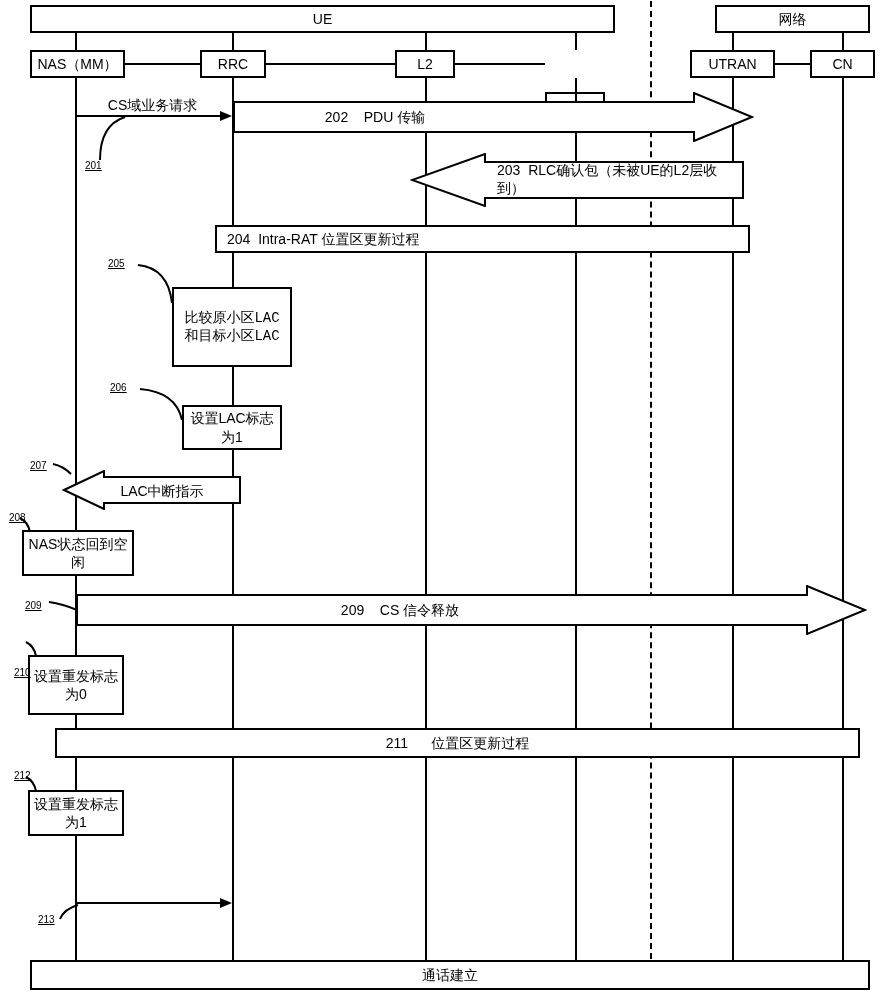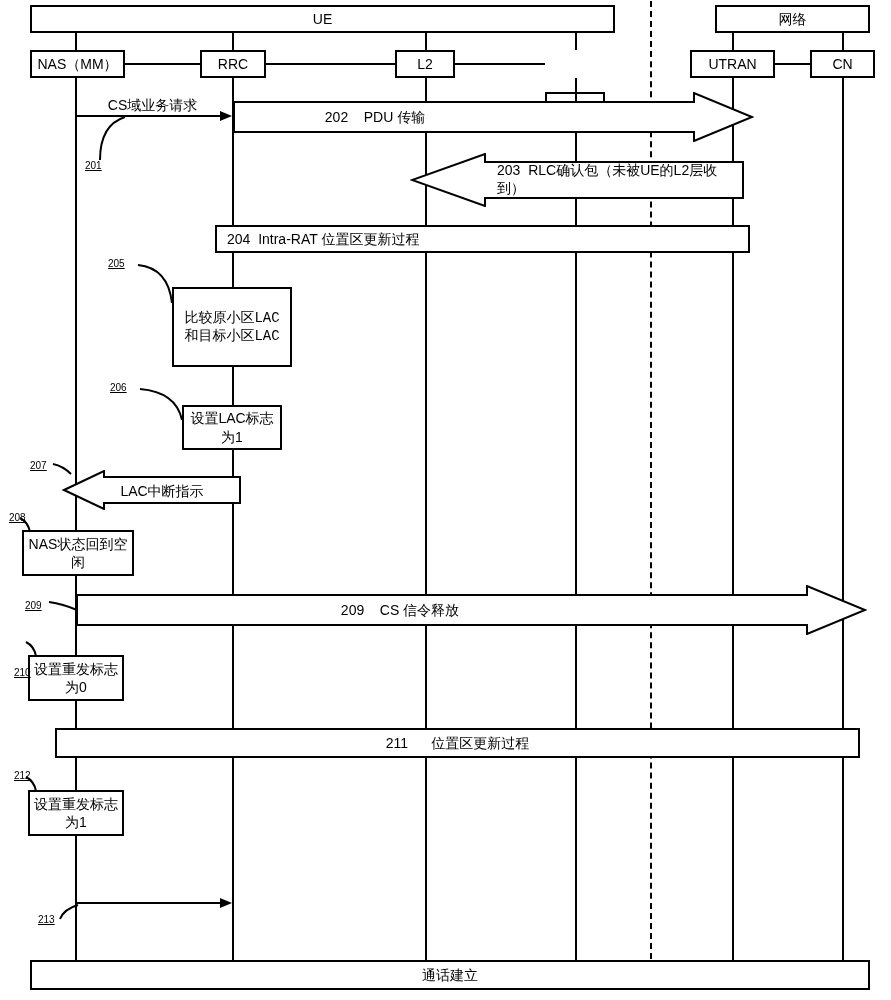--- a/index.html
+++ b/index.html
@@ -109,21 +109,21 @@
 
   <svg style="position:absolute; left:77px; top:585px;" width="790" height="50">
     <polygon points="0,10 730,10 730,1 788,25 730,49 730,40 0,40" fill="#fff" stroke="#000" stroke-width="2"></polygon>
   </svg>
   <div class="label" style="left:290px; top:601px; width:220px;"><span>209</span>&nbsp;&nbsp;&nbsp;&nbsp;<span>CS 信令释放</span></div>
   <div class="ref-num" style="left:25px; top:600px;">209</div>
   <svg class="curve" style="left:47px; top:600px;" width="32" height="14">
       <path d="M2 2 Q16 4 30 10" stroke="#000" stroke-width="2" fill="none"></path>
     </svg>
 
-  <div class="box" style="left:28px; top:655px; width:96px; height:46px;">设置重发标志为0</div>
+  <div class="box" style="left:28px; top:655px; width:96px; height:60px;">设置重发标志为0</div>
   <div class="ref-num" style="left:14px; top:635px;margin-top:32px;">210</div>
   <svg class="curve" style="left:24px; top:640px;" width="14" height="18">
       <path d="M2 2 Q10 6 12 16" stroke="#000" stroke-width="2" fill="none"></path>
     </svg>
 
   <div class="box" style="left:55px; top:728px; width:805px; height:30px;"><span>211</span>&nbsp;&nbsp;&nbsp;&nbsp;&nbsp;&nbsp;<span>位置区更新过程</span></div>
 
   <div class="box" style="left:28px; top:790px; width:96px; height:46px;">设置重发标志为1</div>
   <div class="ref-num" style="left:14px; top:770px;">212</div>
   <svg class="curve" style="left:24px; top:775px;" width="14" height="18">

